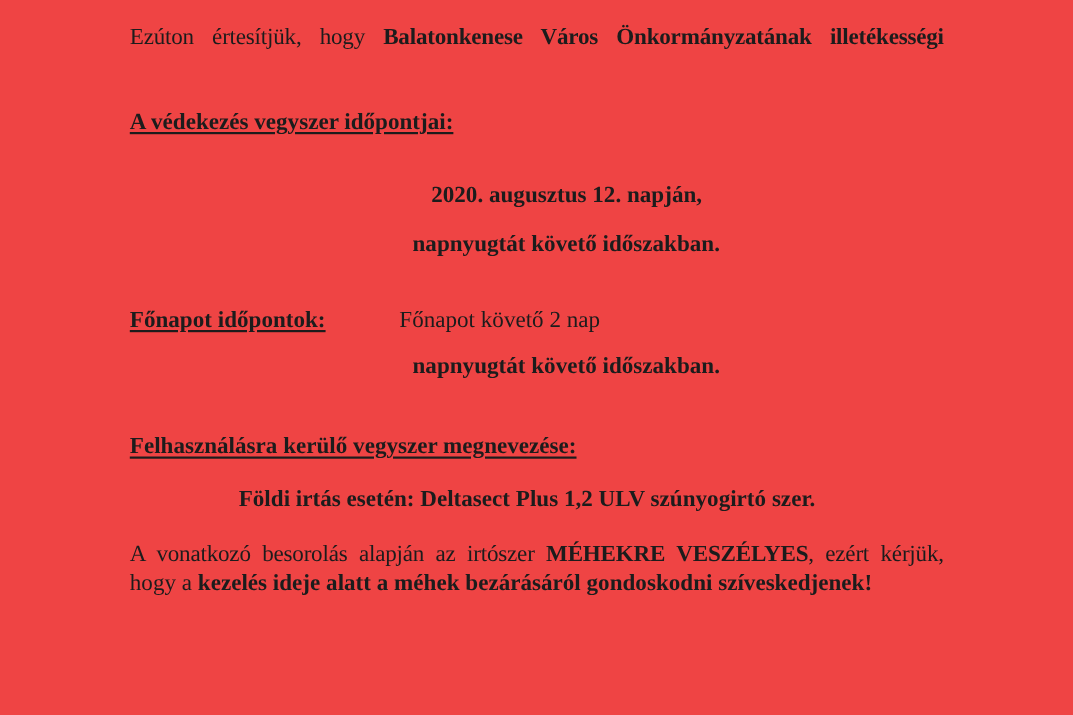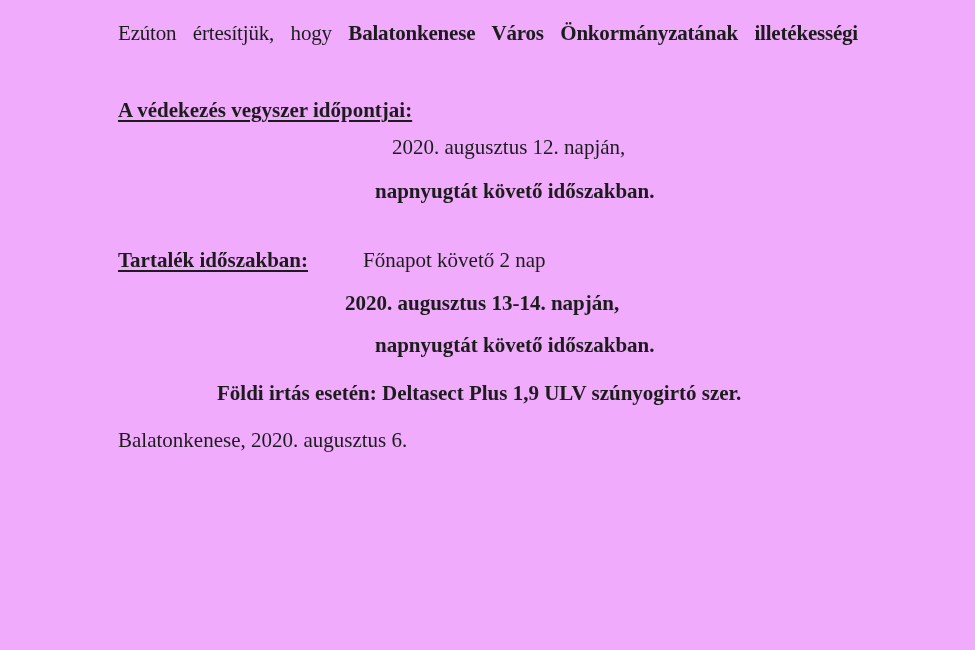--- a/index.html
+++ b/index.html
@@ -1,21 +1,21 @@
 <!DOCTYPE html>
 <html><head>
 <meta charset="utf-8">
 <style>
   * { margin: 0; padding: 0; box-sizing: border-box; }
   html, body { background: #ffffff; }
   .page {
     position: relative;
     width: 975px;
     height: 650px;
-    background: #f0abfc;
+    background: #ef4444;
     overflow: hidden;
     font-family: "Liberation Serif", "DejaVu Serif", serif;
     color: #1c1c1c;
     font-size: 21px;
   }
   .content {
     padding: 20px 117px 0 118px; 
   }
   .line { line-height: 27px; }
   .b { font-weight: bold; }
@@ -36,21 +36,21 @@
   .heading-inline {
     font-weight: bold;
     text-decoration: underline;
     text-decoration-thickness: 2px;
     text-underline-offset: 3px;
     display: inline-block;
     width: 245px; 
   }
   
   .sec-heading-1   { margin-top: 50px; }
-  .planned-date    { margin-top: 10px; margin-left: 274px; font-weight: normal; }
+  .planned-date    { margin-top: 40px; margin-left: 274px; font-weight: bold; }
   .planned-time    { margin-top: 17px; margin-left: 257px; font-weight: bold; }
   .backup-row      { margin-top: 42px; line-height: 27px; }
   .backup-value    { font-weight: normal; }
   .backup-date     { margin-top: 16px; margin-left: 227px; font-weight: bold; }
   .backup-time     { margin-top: 15px; margin-left: 257px; font-weight: bold; }
   .sec-heading-2   { margin-top: 46px; }
   .chemical-line   { margin-top: 21px; margin-left: 99px; font-weight: bold; }
   .warning         { margin-top: 23px; }
   .warning .line   { line-height: 26px; }
   .signoff         { margin-top: 20px; }
@@ -63,25 +63,28 @@
 
     <div>
       <div class="line justify-full"><span>Ezúton értesítjük, hogy </span><span class="b">Balatonkenese Város Önkormányzatának illetékességi</span></div>
     </div>
 
     <div class="heading sec-heading-1">A védekezés vegyszer időpontjai:</div>
 
     <div class="line planned-date nowrap">2020. augusztus 12. napján,</div>
     <div class="line planned-time nowrap">napnyugtát követő időszakban.</div>
 
-    <div class="backup-row nowrap"><span class="heading-inline">Tartalék időszakban:</span><span class="backup-value">Főnapot követő 2 nap</span></div>
+    <div class="backup-row nowrap"><span class="heading-inline">Főnapot időpontok:</span><span class="backup-value">Főnapot követő 2 nap</span></div>
 
-    <div class="line backup-date nowrap">2020. augusztus 13-14. napján,</div>
     <div class="line backup-time nowrap">napnyugtát követő időszakban.</div>
 
+    <div class="heading sec-heading-2">Felhasználásra kerülő vegyszer megnevezése:</div>
 
-    <div class="line chemical-line nowrap">Földi irtás esetén: Deltasect Plus 1,9 ULV szúnyogirtó szer.</div>
+    <div class="line chemical-line nowrap">Földi irtás esetén: Deltasect Plus 1,2 ULV szúnyogirtó szer.</div>
 
+    <div class="warning">
+      <div class="line justify-full"><span>A vonatkozó besorolás alapján az irtószer </span><span class="b">MÉHEKRE VESZÉLYES</span><span>, ezért kérjük,</span></div>
+      <div class="line nowrap"><span>hogy a </span><span class="b">kezelés ideje alatt a méhek bezárásáról gondoskodni szíveskedjenek!</span></div>
+    </div>
 
-    <div class="line signoff nowrap">Balatonkenese, 2020. augusztus 6.</div>
 
   </div>
 </div>
 
 </body></html>

